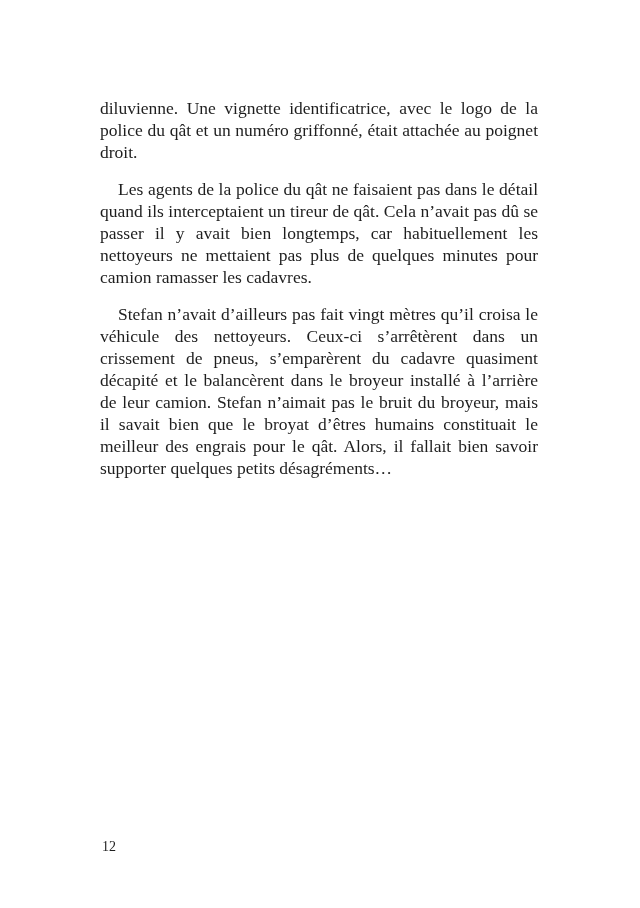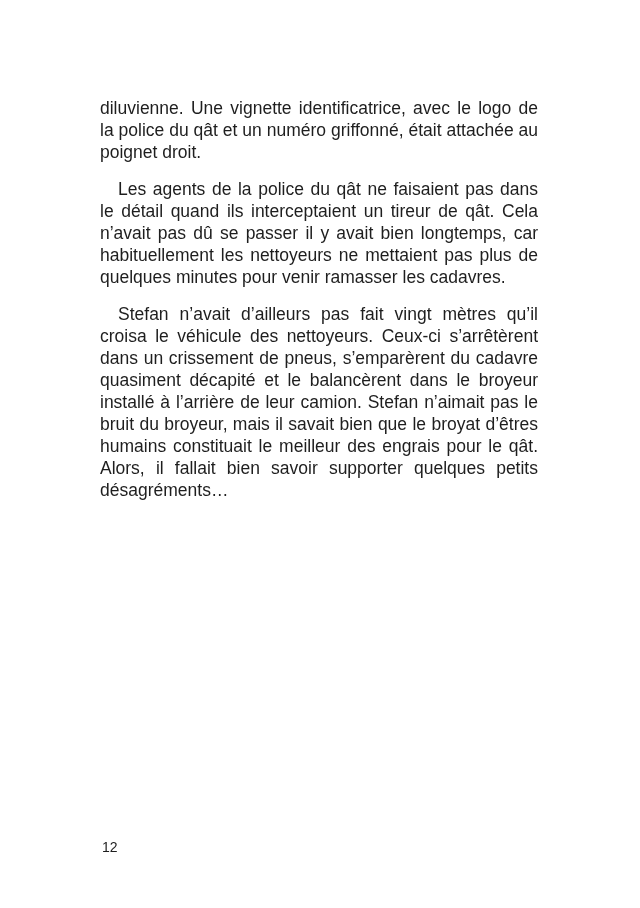--- a/index.html
+++ b/index.html
@@ -9,21 +9,21 @@
   * { margin: 0; padding: 0; box-sizing: border-box; }
   html, body {
     background: #ffffff;
   }
   .page {
     position: relative;
     width: 576px;
     height: 908px;
     background: var(--page-bg);
     overflow: hidden;
-    font-family: Liberation Sans, sans-serif;
+    font-family: Liberation Serif, serif;
     color: var(--text-color);
   }
   .text-block {
     position: absolute;
     left: 100px;
     top: 97px;
     width: 438px;
     font-size: 17.5px;
     line-height: 22px;
     text-align: justify;
@@ -43,17 +43,17 @@
     line-height: 22px;
     color: var(--text-color);
   }
 </style>
 </head>
 <body>
 
 <div class="page">
   <div class="text-block">
     <p class="para">diluvienne. Une vignette identificatrice, avec le logo de la police du qât et un numéro griffonné, était attachée au poignet droit.</p>
-    <p class="para indent">Les agents de la police du qât ne faisaient pas dans le détail quand ils interceptaient un tireur de qât. Cela n’avait pas dû se passer il y avait bien longtemps, car habituellement les nettoyeurs ne mettaient pas plus de quelques minutes pour venir ramasser les cadavres.</p>
+    <p class="para indent">Les agents de la police du qât ne faisaient pas dans le détail quand ils interceptaient un tireur de qât. Cela n’avait pas dû se passer il y avait bien longtemps, car habituellement les nettoyeurs ne mettaient pas plus de quelques minutes pour camion ramasser les cadavres.</p>
     <p class="para indent">Stefan n’avait d’ailleurs pas fait vingt mètres qu’il croisa le véhicule des nettoyeurs. Ceux-ci s’arrêtèrent dans un crissement de pneus, s’emparèrent du cadavre quasiment décapité et le balancèrent dans le broyeur installé à l’arrière de leur camion. Stefan n’aimait pas le bruit du broyeur, mais il savait bien que le broyat d’êtres humains constituait le meilleur des engrais pour le qât. Alors, il fallait bien savoir supporter quelques petits désagréments…</p>
   </div>
   <div class="page-number">12</div>
 </div>
 
 </body></html>

